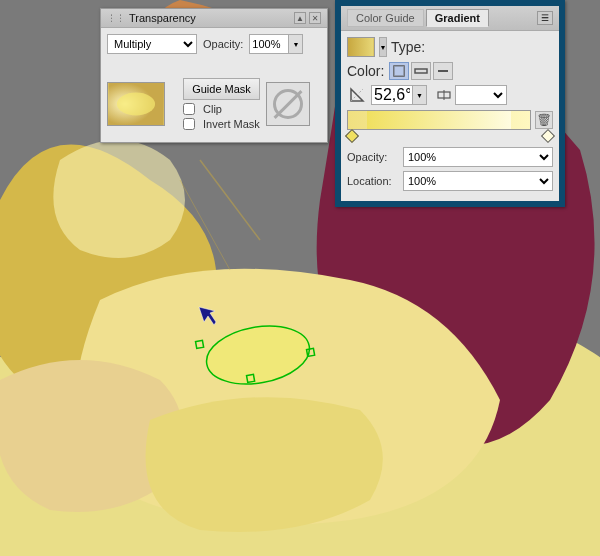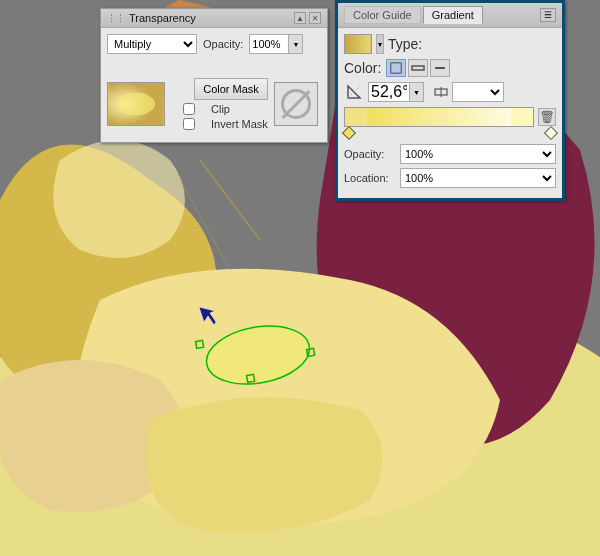--- a/index.html
+++ b/index.html
@@ -179,39 +179,39 @@
 
     .checkboxes-col {
       display: flex;
       flex-direction: column;
       gap: 3px;
     }
 
     .checkbox-row {
       display: flex;
       align-items: center;
-      gap: 16px;
+      gap: 8px;
       font-size: 11px;
       color: #333;
       padding-left: 12px;
     }
 
     .checkbox-row input[type=checkbox] {
       width: 12px;
       height: 12px;
     }
 
     
     .gradient-panel {
       position: absolute;
       top: 0;
       left: 335px;
       width: 230px;
       background: #e8e8e8;
-      border: 3px solid #0c4a6e;
+      border: 6px solid #0c4a6e;
       box-shadow: 1px 1px 3px rgba(0,0,0,0.4);
     }
 
     .gradient-panel-header {
       background: linear-gradient(to bottom, #d0d0d0, #bebebe);
       padding: 3px 6px;
       display: flex;
       align-items: center;
       justify-content: space-between;
       border-bottom: 1px solid #aaa;
@@ -229,21 +229,21 @@
       cursor: pointer;
       border: 1px solid #bbb;
       background: #d0d0d0;
       margin-right: 2px;
     }
 
     .tab-active {
       padding: 2px 8px;
       font-size: 11px;
       color: #111;
-      font-weight: normal;
+      font-weight: bold;
       cursor: pointer;
       background: #e8e8e8;
       border: 1px solid #999;
       border-bottom: 1px solid #e8e8e8;
     }
 
     .panel-menu-btn {
       margin-left: auto;
       width: 16px;
       height: 14px;
@@ -502,21 +502,21 @@
             <radialGradient id="tg1" cx="30%" cy="50%">
               <stop offset="0%" stop-color="#fff8c0"></stop>
               <stop offset="100%" stop-color="#c8a84b"></stop>
             </radialGradient>
           </defs>
           <rect width="58" height="44" fill="url(#tg1)"></rect>
           <ellipse cx="29" cy="22" rx="20" ry="12" fill="#f5e870" opacity="0.7"></ellipse>
         </svg>
       </div>
       <div style="display:flex;flex-direction:column;gap:3px;align-items:flex-end;">
-        <button class="make-mask-btn">Color Mask</button>
+        <button class="make-mask-btn">Guide Mask</button>
         <div class="checkboxes-col">
           <div class="checkbox-row">
             <input type="checkbox" style="">
             <label>Clip</label>
           </div>
           <div class="checkbox-row">
             <input type="checkbox" style="">
             <label>Invert Mask</label>
           </div>
         </div>

